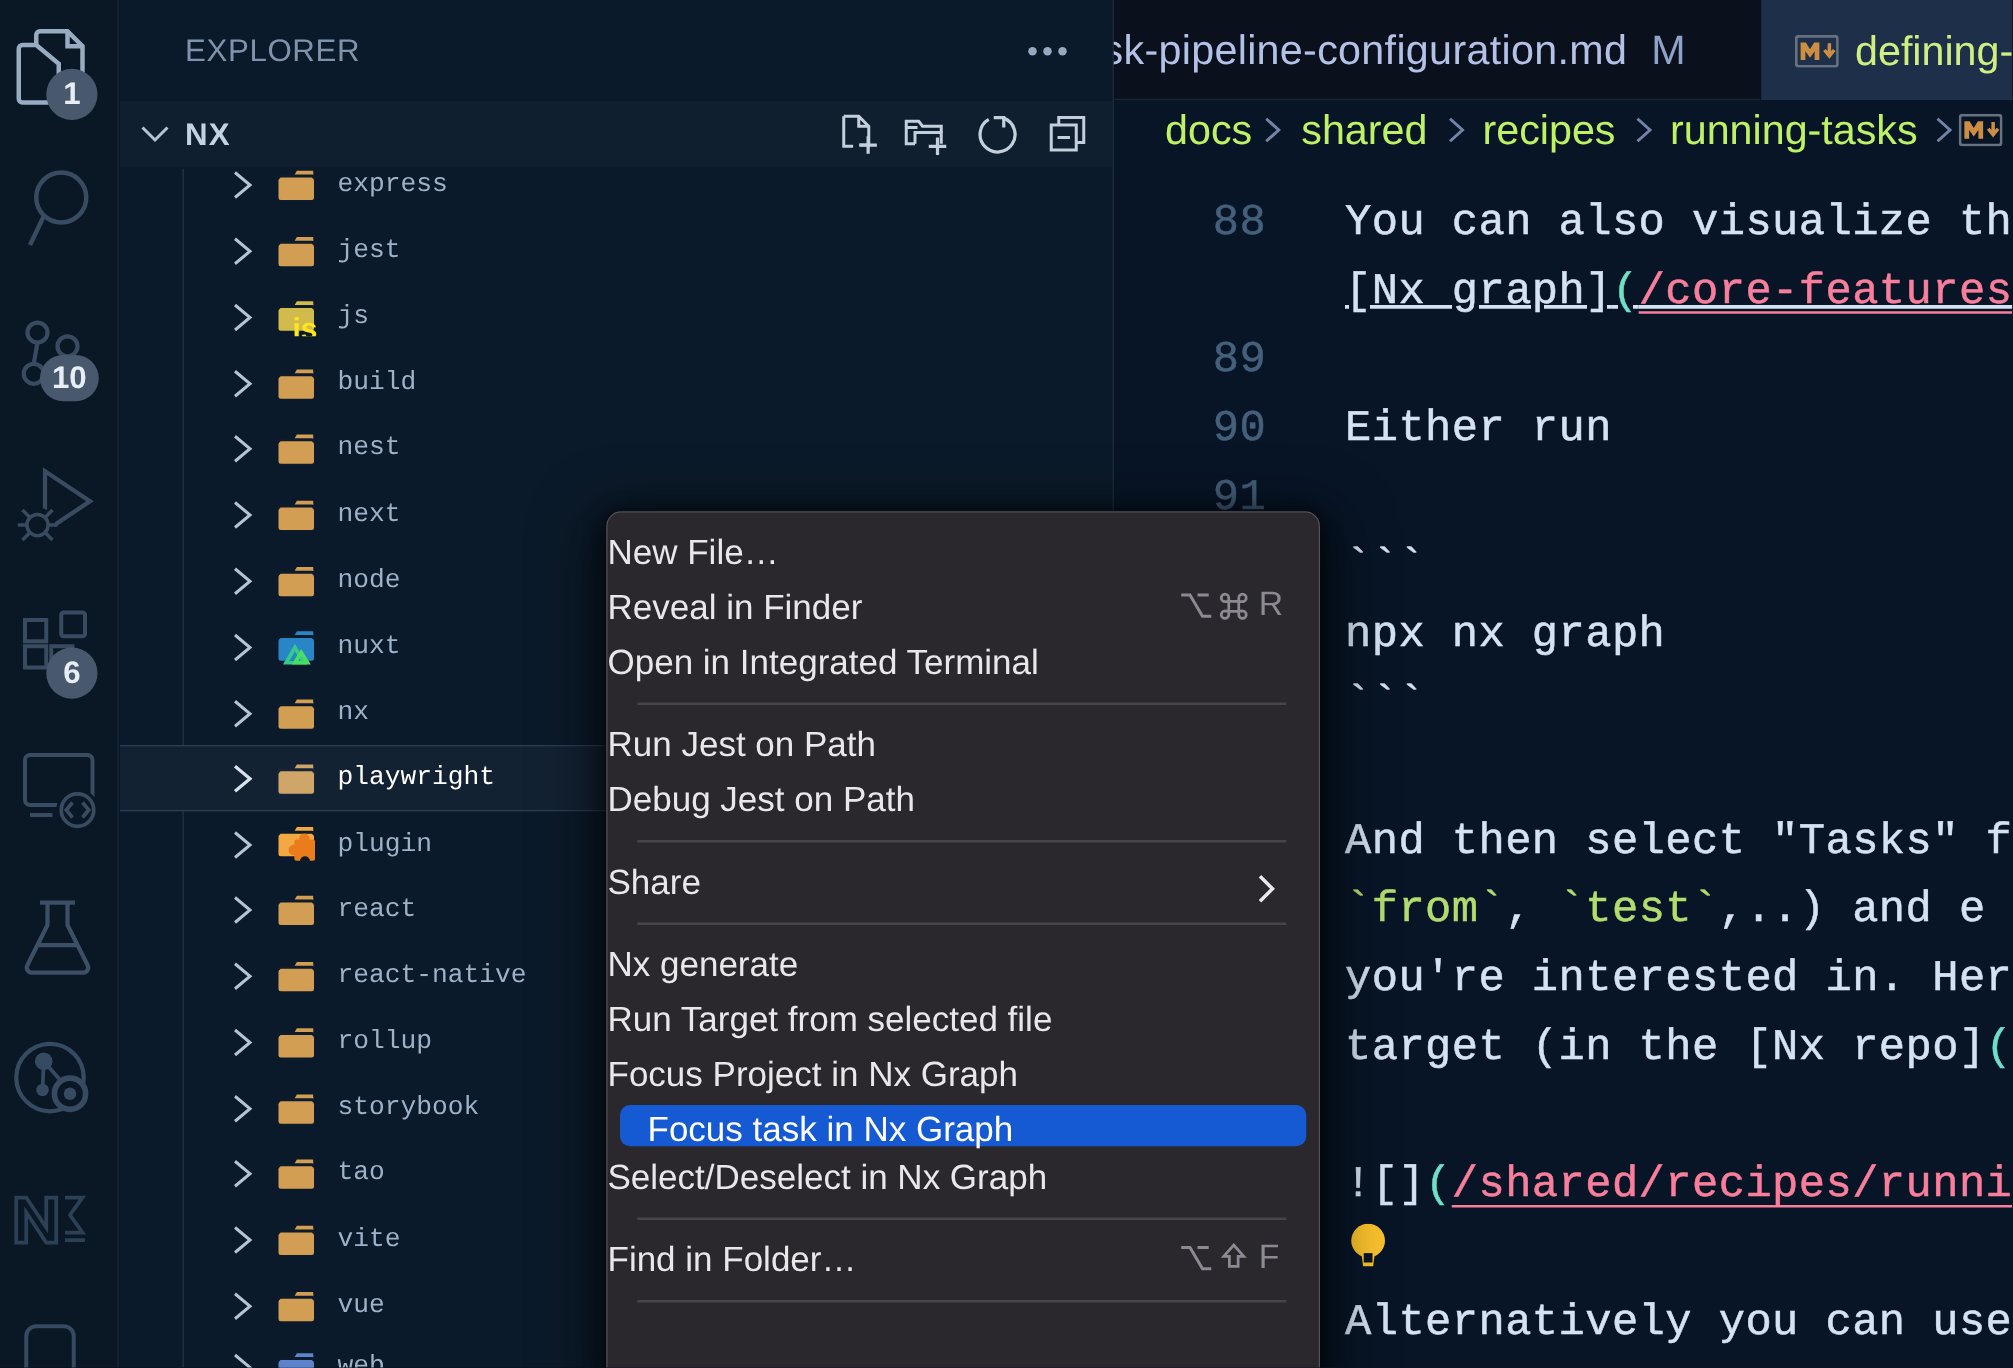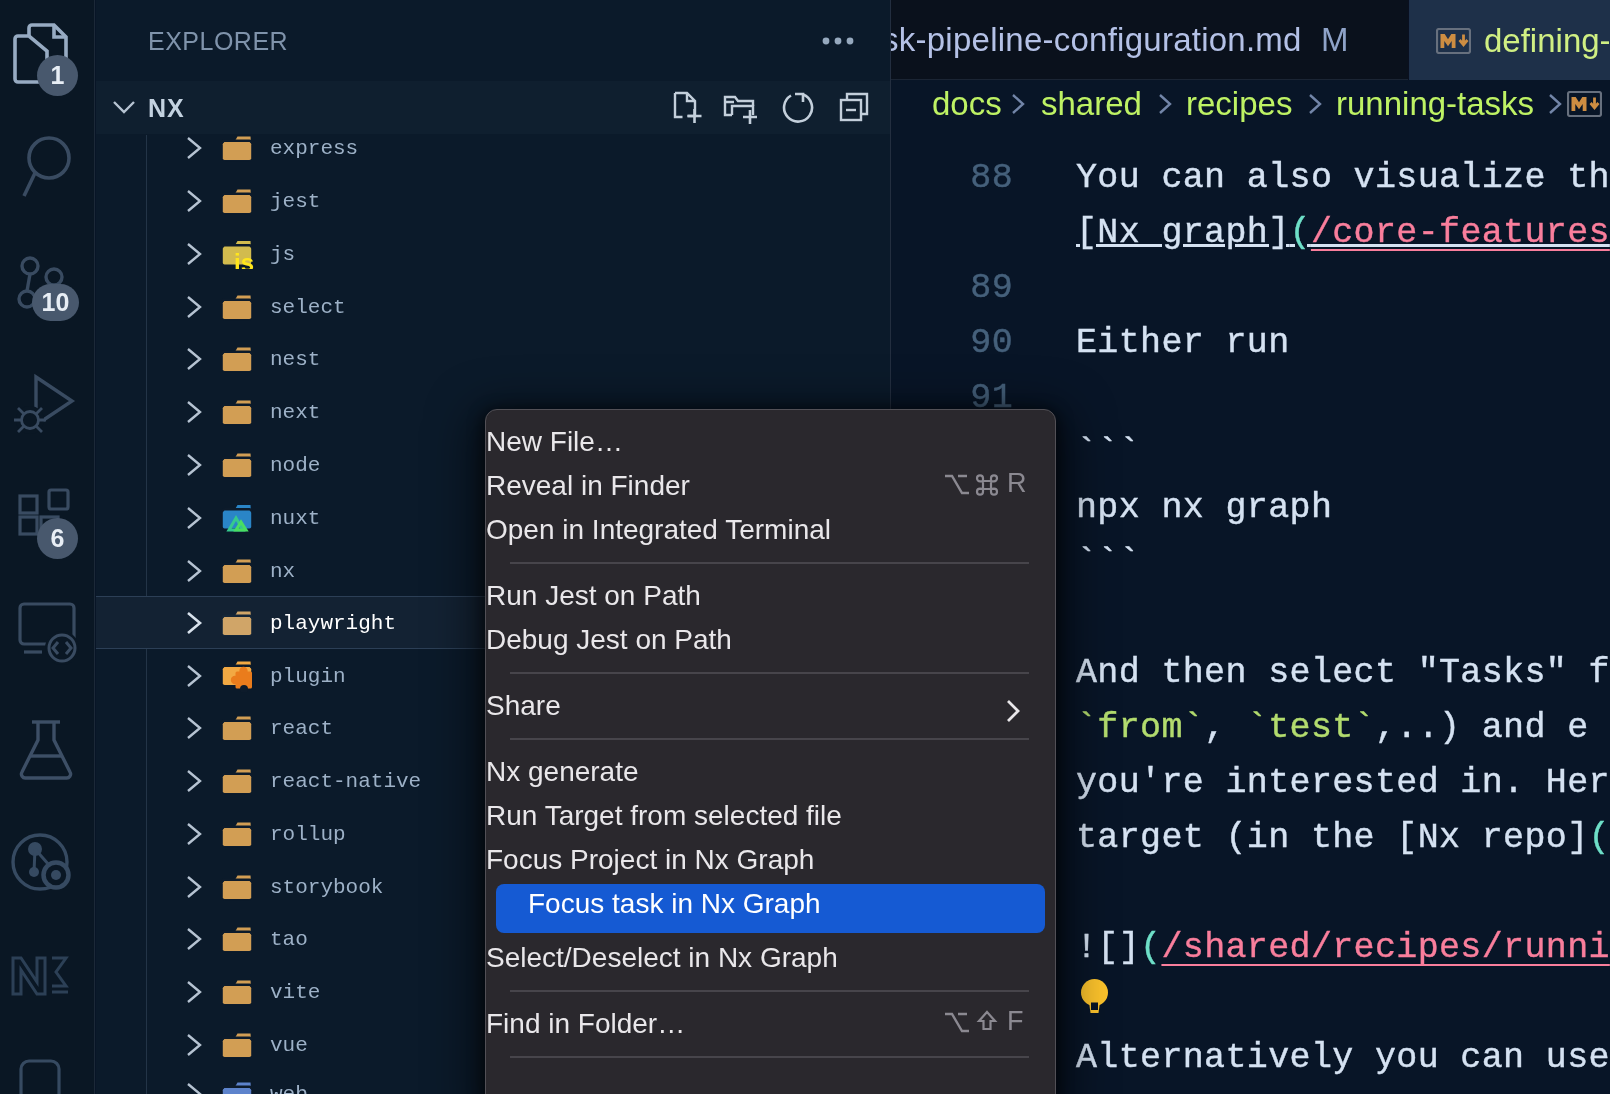--- a/index.html
+++ b/index.html
@@ -33,21 +33,21 @@
   .ln { position:absolute; width:122px; text-align:right; height:55px; line-height:55px; color:#45607b; }
   .teal { color:#6edfc8; } .pink { color:#f97e9c; } .green { color:#b3dc6e; }
   .pku { text-decoration:underline; text-underline-offset:7px; text-decoration-thickness:2px; }
   
   #menu { left:485px; top:409px; width:571px; height:700px; background:#2a282d;
           border:1px solid #525056; border-radius:12px; padding-top:10px;
           box-shadow:0 12px 46px 12px rgba(0,0,0,0.55), 0 3px 14px 3px rgba(0,0,0,0.5); z-index:50; }
   .mi { position:relative; height:44px; line-height:44px; font-size:28px; color:#e9e7ea; }
   .msep { height:22px; position:relative; }
   .msep:after { content:""; position:absolute; left:24px; right:26px; top:10px; height:2px; background:#47454b; }
-  .mhl { margin:2px 10px 3px 10px; height:49px; line-height:39px; padding-left:32px; background:#155ad3; border-radius:8px; color:#fff; }
+  .mhl { margin:2px 10px 3px 10px; height:33px; line-height:39px; padding-left:22px; background:#155ad3; border-radius:8px; color:#fff; }
   .msc { position:absolute; right:28px; top:0; color:#85838a; }
 </style></head>
 <body>
 <div class="abs" id="activitybar">
 
   <svg class="abs" style="left:12px; top:22px;" width="58" height="64" viewBox="0 0 58 64">
     <g fill="none" stroke="#97abc2" stroke-width="3.6">
       <path d="M17,40 v-34 a3,3 0 0 1 3,-3 h22 l12,12 v24"></path>
       <path d="M42,3 v12 h12"></path>
       <path d="M17,14 h-11 a3,3 0 0 0 -3,3 v40 a3,3 0 0 0 3,3 h26 a3,3 0 0 0 3,-3 v-28 z" fill="#0a1724"></path>
@@ -201,21 +201,21 @@
       </div>
     <div class="row" style="top:280px">
         <svg class="chev" width="22" height="30" viewBox="0 0 22 30">
           <polyline points="5,5 17,15 5,25" fill="none" stroke="#b6c3d2" stroke-width="2.4"></polyline>
         </svg>
         <svg class="fic" width="32" height="27" viewBox="0 0 32 27">
           <path d="M12,8 L15.5,2 h13 l0.5,8 z" fill="#d29e54"></path>
           <rect x="0.8" y="6.2" width="28.4" height="19.3" rx="1.8" fill="#d29e54" stroke="#0d1b2b" stroke-width="2.4"></rect>
           <rect x="0.8" y="8" width="28.4" height="17.5" rx="1.8" fill="#d29e54"></rect>
         </svg>
-        <span class="lbl">select</span>
+        <span class="lbl">build</span>
       </div>
     <div class="row" style="top:332px">
         <svg class="chev" width="22" height="30" viewBox="0 0 22 30">
           <polyline points="5,5 17,15 5,25" fill="none" stroke="#b6c3d2" stroke-width="2.4"></polyline>
         </svg>
         <svg class="fic" width="32" height="27" viewBox="0 0 32 27">
           <path d="M12,8 L15.5,2 h13 l0.5,8 z" fill="#d29e54"></path>
           <rect x="0.8" y="6.2" width="28.4" height="19.3" rx="1.8" fill="#d29e54" stroke="#0d1b2b" stroke-width="2.4"></rect>
           <rect x="0.8" y="8" width="28.4" height="17.5" rx="1.8" fill="#d29e54"></rect>
         </svg>

